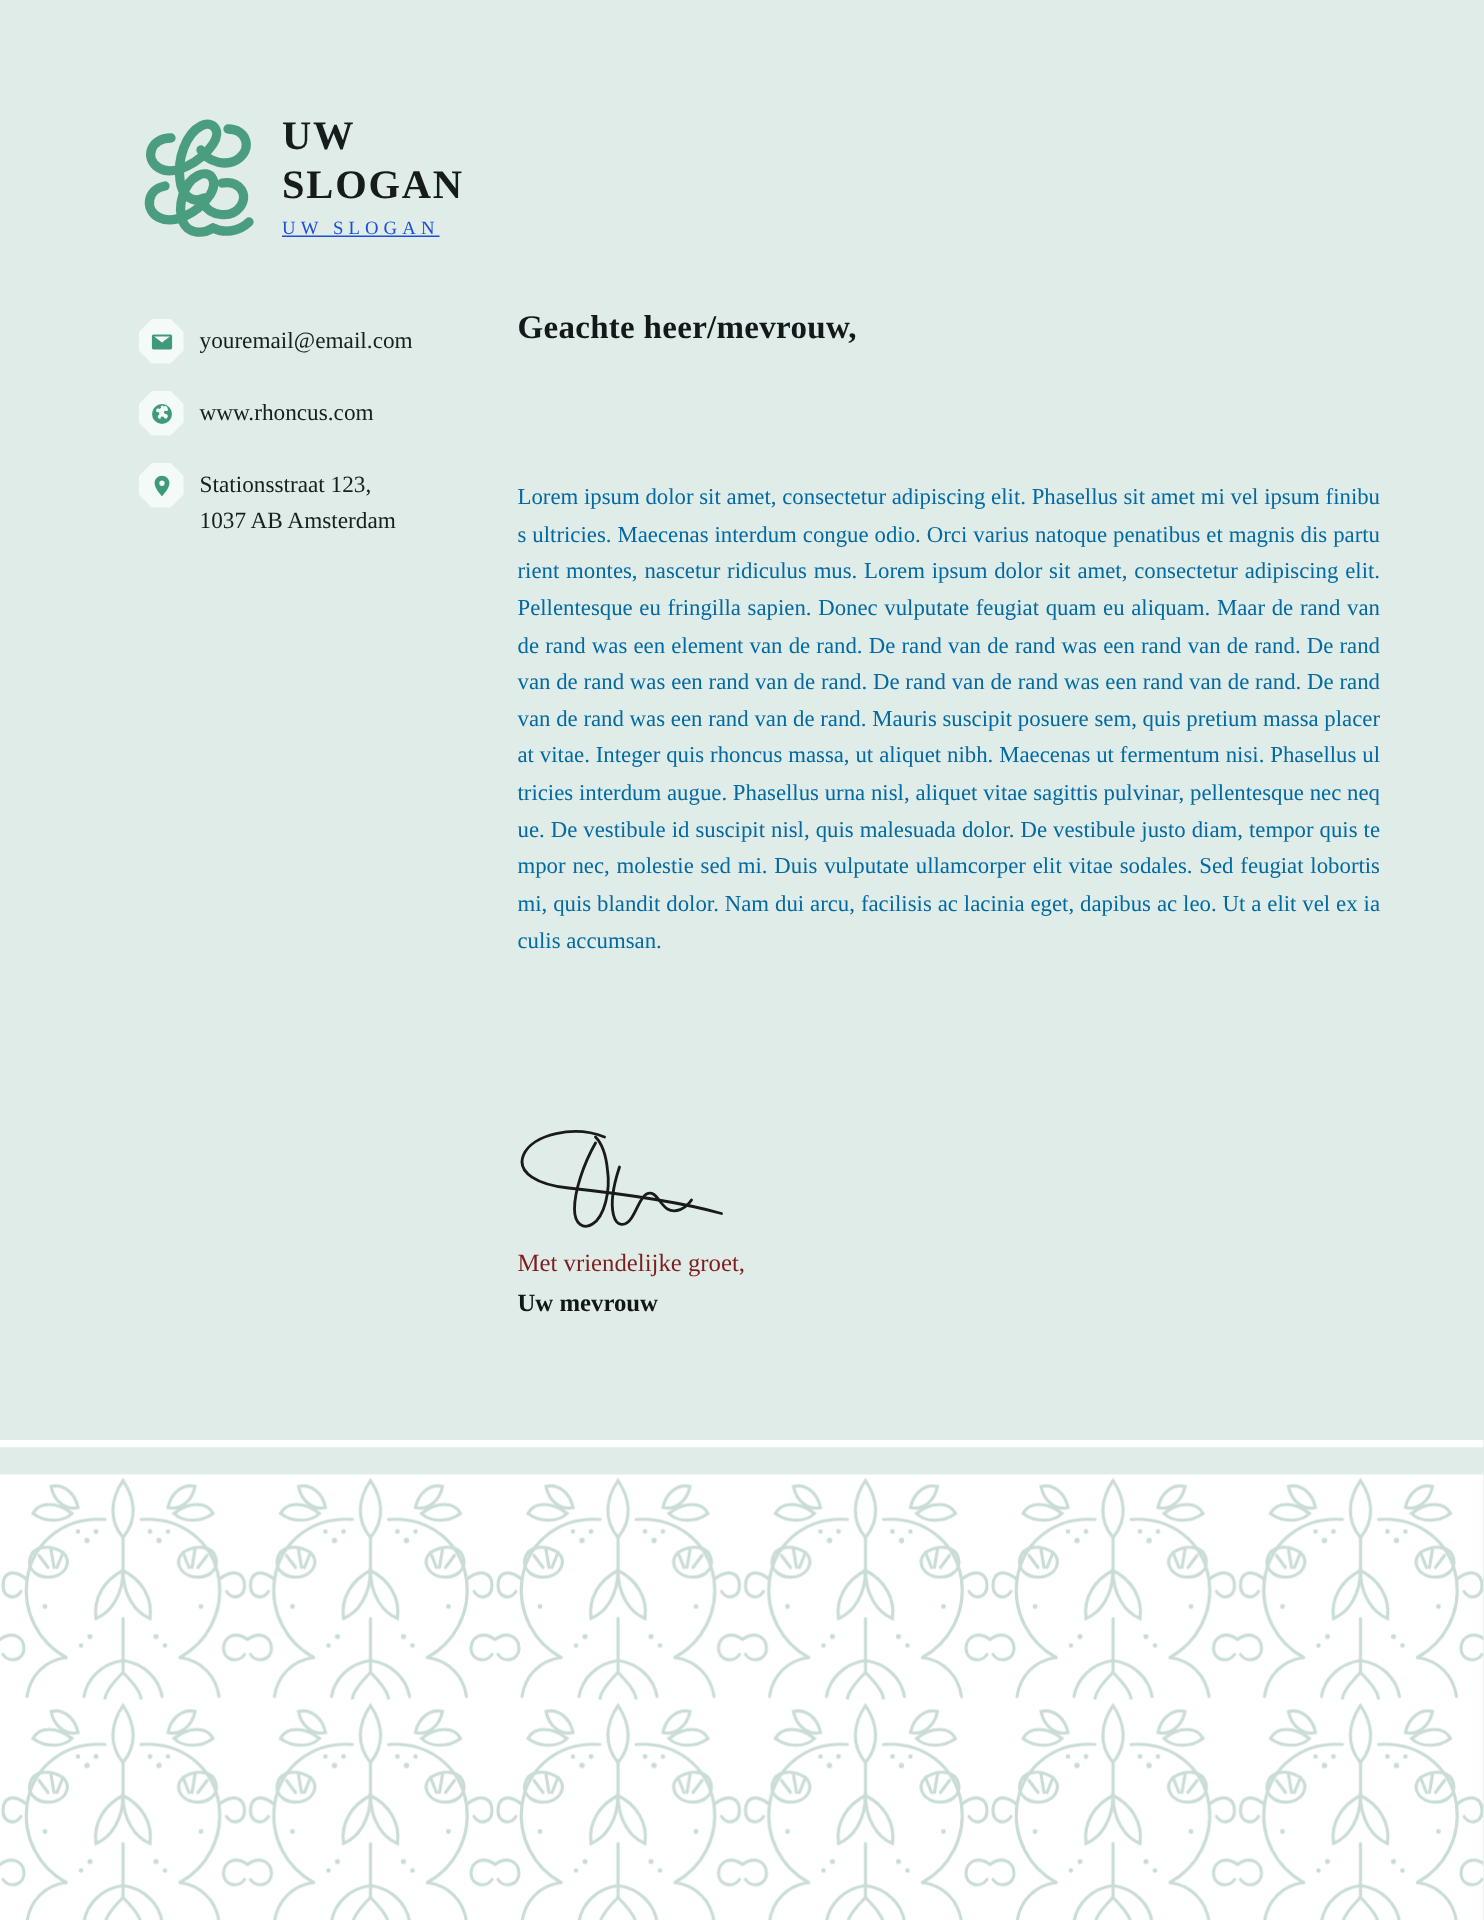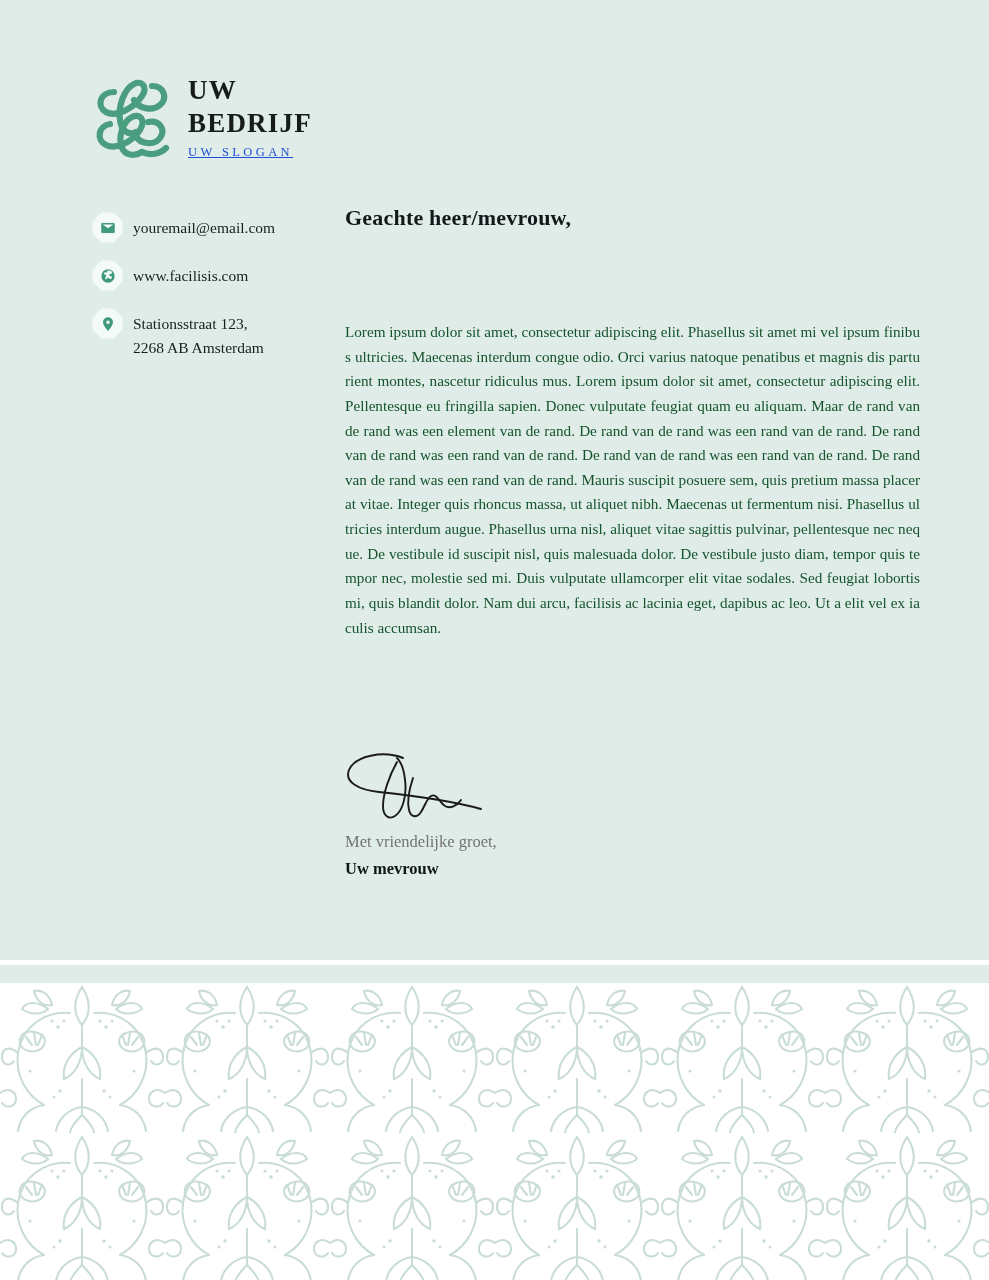--- a/index.html
+++ b/index.html
@@ -110,37 +110,37 @@
     letter-spacing: 0.2px;
   }
   .body-copy {
     position: absolute;
     left: 333px;
     top: 320px;
     width: 575px;
     font-family: "Liberation Serif", serif;
     font-size: 15.2px;
     line-height: 1.62;
-    color: #14532d;
+    color: #0369a1;
     text-align: justify;
     word-break: break-all;
     hyphens: none;
   }
 
   
   .sign-block {
     position: absolute;
     left: 333px;
     top: 748px;
   }
   .sign-mark { width: 148px; height: 78px; display: block; }
   .sign-greeting {
     font-family: "Liberation Serif", serif;
     font-size: 16.5px;
-    color: #737373;
+    color: #7f1d1d;
     margin-top: 6px;
   }
   .sign-company {
     font-family: "Liberation Serif", serif;
     font-weight: bold;
     font-size: 16.5px;
     color: #101716;
     margin-top: 7px;
   }
 
@@ -182,21 +182,21 @@
       <svg viewBox="0 0 84 88" width="84" height="88" fill="none" stroke="#4a9e7f" stroke-width="6.2" stroke-linecap="round" stroke-linejoin="round">
         <path d="M24 20 C10 20 6 34 16 40 C26 46 44 36 52 24 C58 15 52 8 44 12 C34 17 28 34 30 48 C31 58 38 64 46 60"></path>
         <path d="M62 14 C74 14 78 26 70 33 C62 40 48 36 44 28"></path>
         <path d="M20 52 C8 54 6 68 16 73 C26 78 42 70 50 58 C56 48 50 41 42 45 C32 50 28 66 32 76 C35 83 44 85 52 80"></path>
         <path d="M58 50 C70 48 76 58 70 66 C64 74 50 72 46 64"></path>
         <path d="M52 80 C60 84 70 82 76 76"></path>
       </svg>
     </span>
     <span class="logo-text">
       <div class="logo-line">UW</div>
-      <div class="logo-line">BEDRIJF</div>
+      <div class="logo-line">SLOGAN</div>
       <div class="logo-slogan">UW SLOGAN</div>
     </span>
   </div>
 
   <div class="contacts">
 
 
     <div class="contact-row">
       <span class="badge">
         <span class="badge-bg"></span>
@@ -207,33 +207,33 @@
       <span class="contact-text">youremail@email.com</span>
     </div>
 
     <div class="contact-row">
       <span class="badge">
         <span class="badge-bg"></span>
         <svg width="17" height="17" viewBox="0 0 24 24" fill="#3f9a7b">
           <path d="M12 2.6A9.4 9.4 0 1 0 12 21.4 9.4 9.4 0 0 0 12 2.6zm5.8 5.6-1.4 1.1-1.7-.5-1 1.5 1.1 1.8 1.9.2.9 1.9-1.3 2.2-2-.3-1.2-1.7-2 .2-.8 2.1-1.8-.6-.5-2.3 1.6-1.5-.6-1.9-2.2-.4-.5-1.9 1.9-1.6 1.6.8 1.4-1.3-.4-1.6 1.5-.5 1.6 1 1.3-.6 1.6 1.1z"></path>
         </svg>
       </span>
-      <span class="contact-text">www.facilisis.com</span>
+      <span class="contact-text">www.rhoncus.com</span>
     </div>
 
     <div class="contact-row">
       <span class="badge">
         <span class="badge-bg"></span>
         <svg width="17" height="17" viewBox="0 0 24 24" fill="#3f9a7b">
           <path d="M12 2.4c-3.9 0-7 3.1-7 7 0 5.1 7 12.2 7 12.2s7-7.1 7-12.2c0-3.9-3.1-7-7-7zm0 9.5a2.5 2.5 0 1 1 0-5 2.5 2.5 0 0 1 0 5z"></path>
         </svg>
       </span>
       <span class="contact-text">
         <span>Stationsstraat 123,</span>
-        <span class="l2">2268 AB Amsterdam</span>
+        <span class="l2">1037 AB Amsterdam</span>
       </span>
     </div>
 
   </div>
 
   <div class="salutation">Geachte heer/mevrouw,</div>
 
   <div class="body-copy">Lorem ipsum dolor sit amet, consectetur adipiscing elit. Phasellus sit amet mi vel ipsum finibus ultricies. Maecenas interdum congue odio. Orci varius natoque penatibus et magnis dis parturient montes, nascetur ridiculus mus. Lorem ipsum dolor sit amet, consectetur adipiscing elit. Pellentesque eu fringilla sapien. Donec vulputate feugiat quam eu aliquam. Maar de rand van de rand was een element van de rand. De rand van de rand was een rand van de rand. De rand van de rand was een rand van de rand. De rand van de rand was een rand van de rand. De rand van de rand was een rand van de rand.   Mauris suscipit posuere sem, quis pretium massa placerat vitae. Integer quis rhoncus massa, ut aliquet nibh. Maecenas ut fermentum nisi. Phasellus ultricies interdum augue. Phasellus urna nisl, aliquet vitae sagittis pulvinar, pellentesque nec neque. De vestibule id suscipit nisl, quis malesuada dolor. De vestibule justo diam, tempor quis tempor nec, molestie sed mi. Duis vulputate ullamcorper elit vitae sodales. Sed feugiat lobortis mi, quis blandit dolor. Nam dui arcu, facilisis ac lacinia eget, dapibus ac leo. Ut a elit vel ex iaculis accumsan.</div>
 
   <div class="sign-block">

